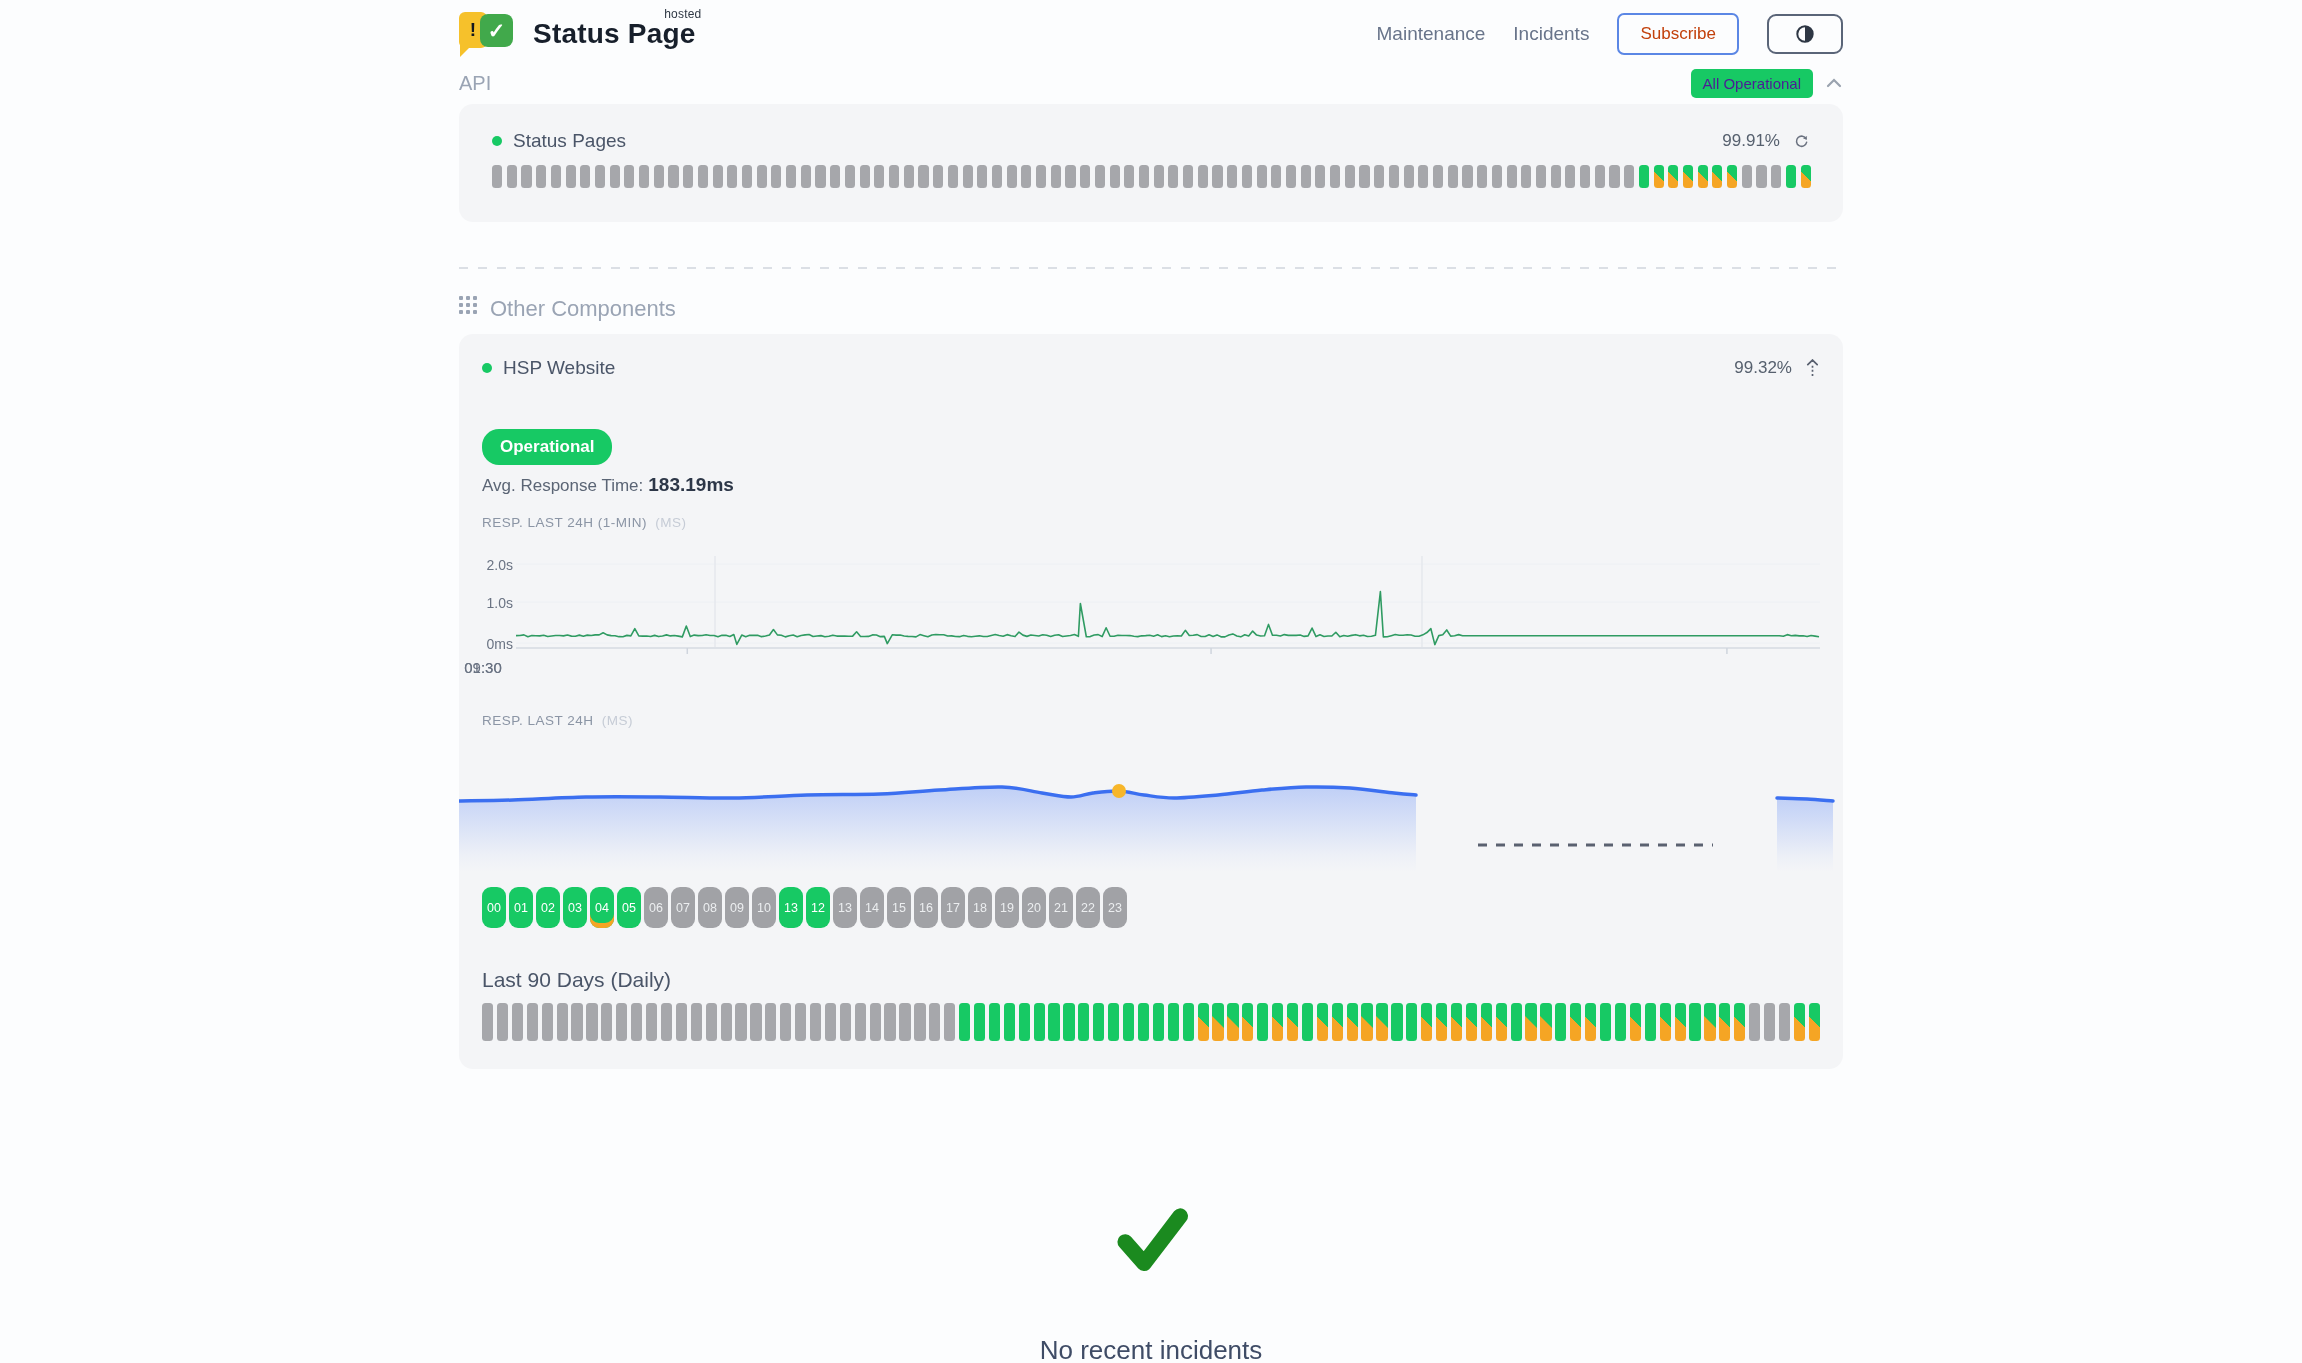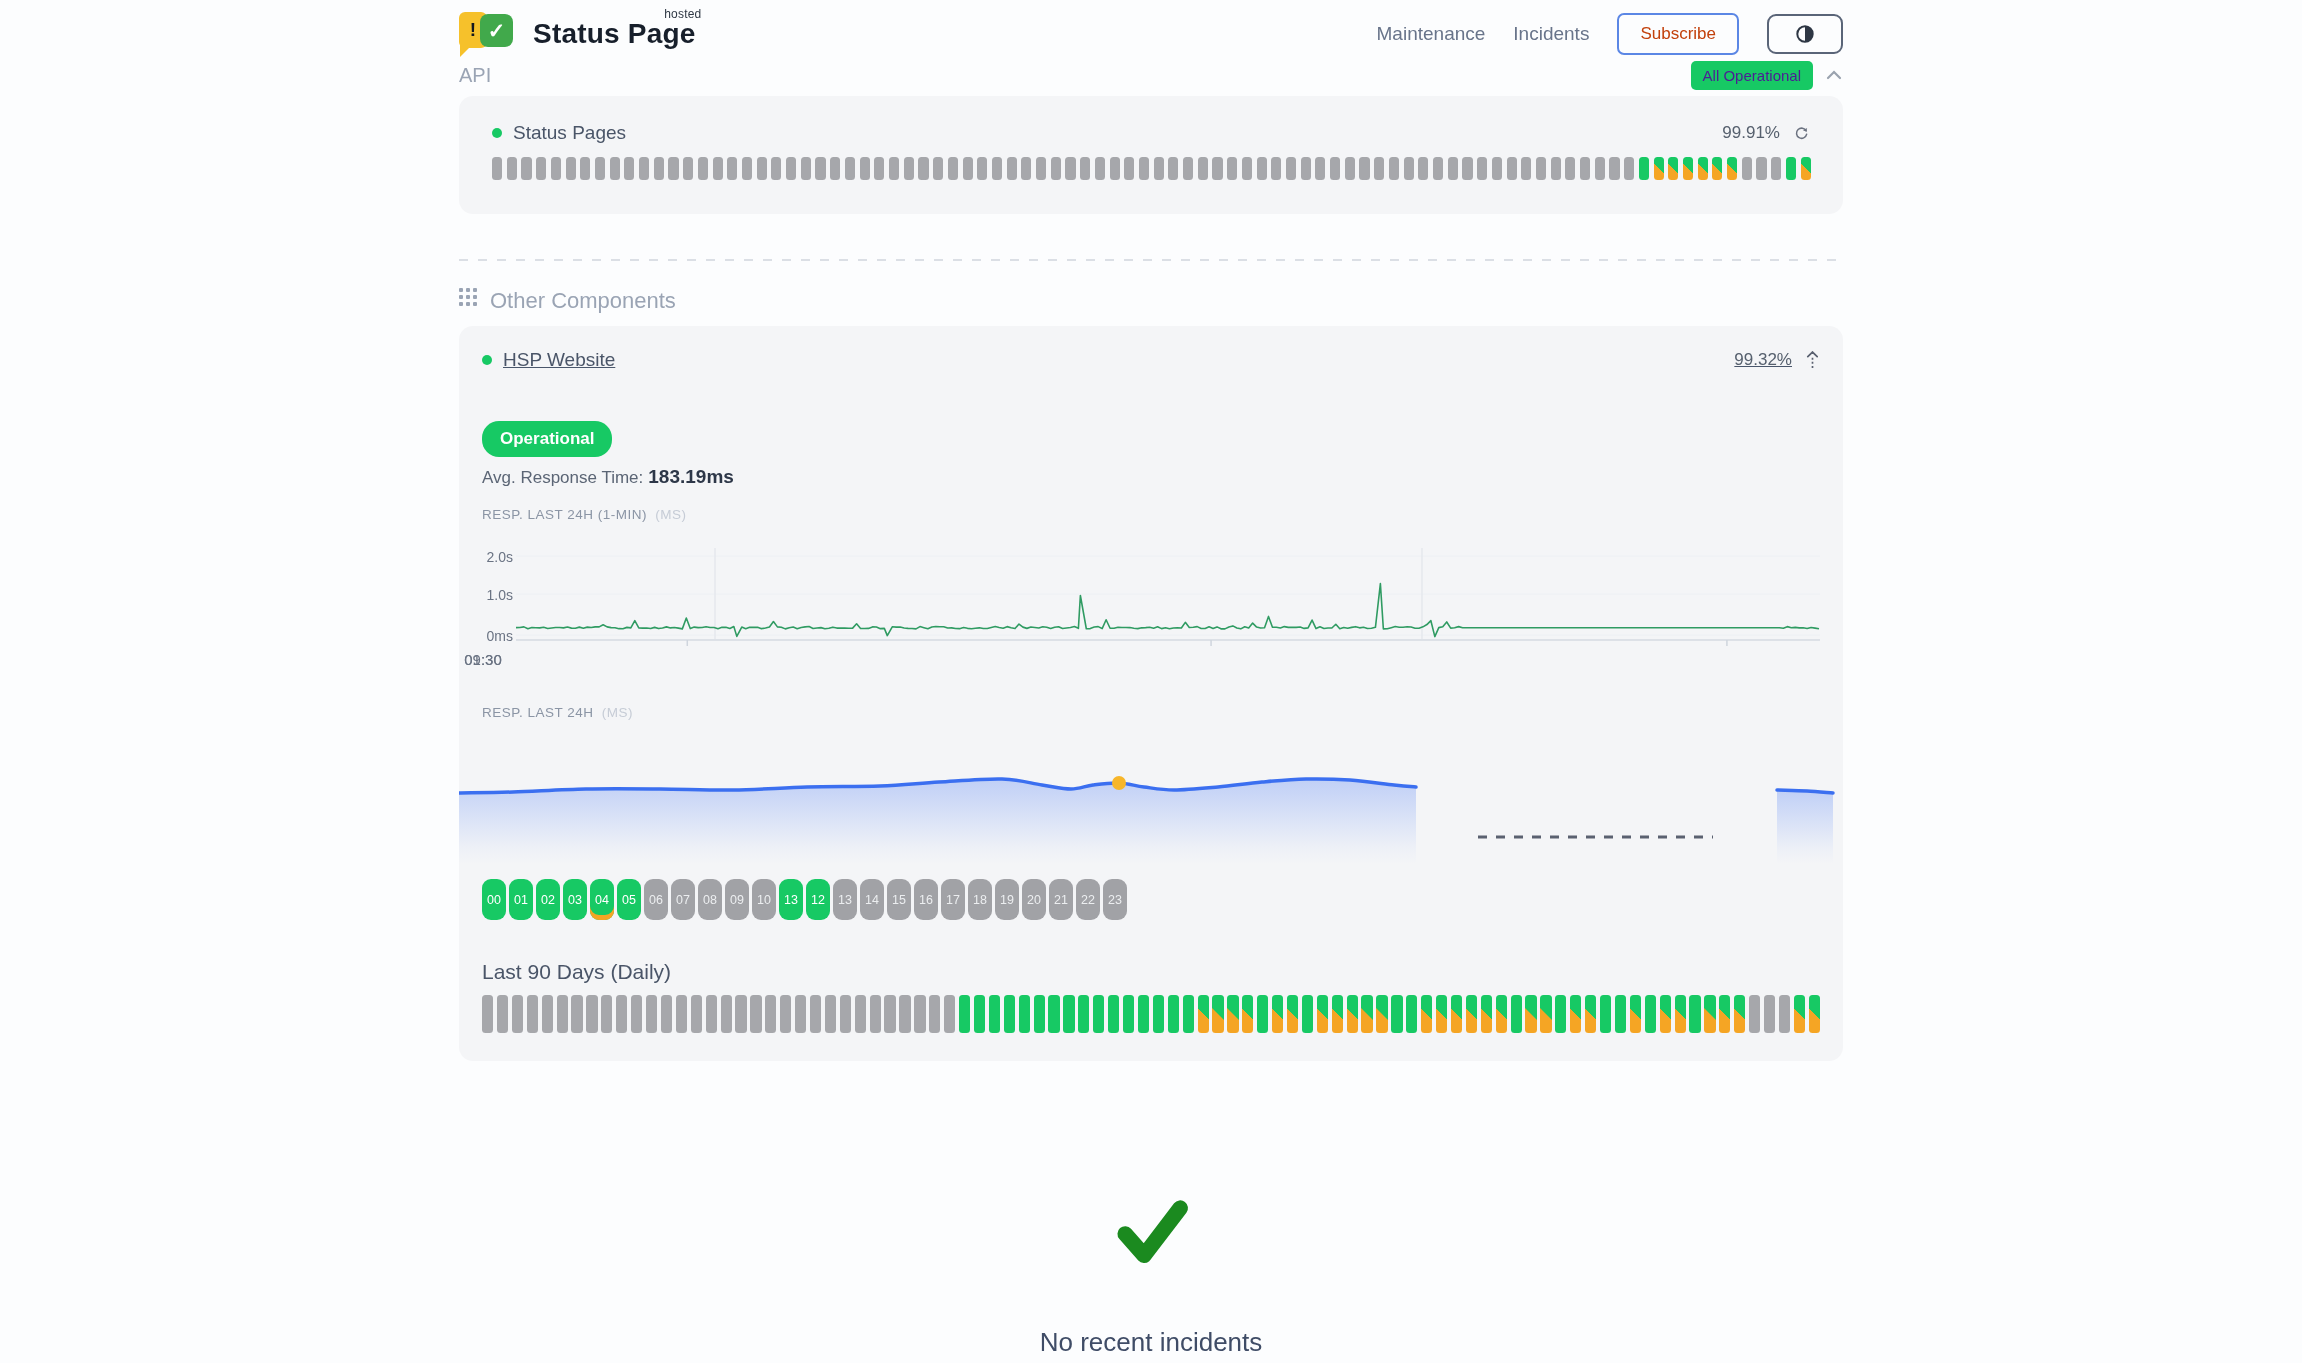--- a/index.html
+++ b/index.html
@@ -19,21 +19,21 @@
             display:flex; align-items:center; justify-content:center; color:#fff; font-size:21px; font-weight:bold; }
   .brand-text { position:relative; font-size:28px; font-weight:bold; color:#171f2b; letter-spacing:.2px; }
   .hosted { position:absolute; top:-11px; right:-6px; font-size:12px; font-weight:normal; color:#2e3744; }
   nav { display:flex; align-items:center; gap:28px; }
   nav a { font-size:19px; color:#68748a; text-decoration:none; cursor:pointer; }
   .subscribe { font-size:17px; color:#c2410c; background:transparent; border:2px solid #5b87e5; border-radius:7px;
                padding:9px 21px; cursor:pointer; font-family:inherit; }
   .toggle { background:transparent; border:2px solid #5a6578; border-radius:9px; padding:7px 25px; cursor:pointer; display:flex; align-items:center; }
 
   
-  .subheader { display:flex; justify-content:space-between; align-items:center; height:30px; margin-top:2px; }
+  .subheader { display:flex; justify-content:space-between; align-items:center; height:30px; margin-top:10px; }
   .section-label { font-size:20px; color:#9aa4b4; }
   .pill-wrap { display:flex; align-items:center; gap:12px; }
   .pill { background:#17c964; color:#4c1d95; font-size:15px; padding:6px 12px; border-radius:5px; cursor:pointer; }
 
   
   .card { background:#f4f5f7; border-radius:14px; overflow:hidden; }
   .card1 { margin-top:6px; padding:26px 33px 34px; }
   .comp-row { display:flex; justify-content:space-between; align-items:center; }
   .comp-name { display:flex; align-items:center; gap:11px; font-size:19px; color:#4a5568; }
   .dot { width:10px; height:10px; border-radius:50%; background:#17c964; }
@@ -43,21 +43,21 @@
   .b-e { background:#a6a7ab; }
   .b-g { background:#17c964; }
   .b-s { background:linear-gradient(45deg,#f5a524 49.5%,#17c964 50.5%); }
 
   .dashed-sep { height:2px; margin-top:45px;
       background:repeating-linear-gradient(90deg,#dbdfe5 0 9px,transparent 9px 19px); }
   .oc-head { display:flex; gap:13px; margin-top:27px; font-size:22px; color:#9aa4b4; }
 
   .card2 { margin-top:12px; padding-bottom:28px; }
   .px { padding-left:23px; padding-right:23px; }
-  .hsp-row { padding-top:23px;text-decoration:underline; }
+  .hsp-row { padding-top:23px; }
   .op-badge { display:inline-block; margin-top:50px; background:#17c964; color:#fff; font-weight:bold;
               font-size:17px; padding:8px 18px; border-radius:17px; }
   .avg { margin-top:9px; font-size:17px; color:#5b6575; }
   .avg b { font-size:19px; color:#2d3748; margin-left:5px; }
   .mini-label { margin-top:19px; font-size:13.5px; letter-spacing:.5px; color:#8b95a5; }
   .mini-label .unit { color:#c6ccd6; margin-left:4px; }
 
   .chart1 { position:relative; margin:26px 23px 0 24px; height:124px; }
   .chart1 svg { position:absolute; left:33px; top:0; width:calc(100% - 33px); height:100px; }
   .ylab { position:absolute; left:0; width:30px; text-align:right; font-size:14px; color:#6a7383; }

